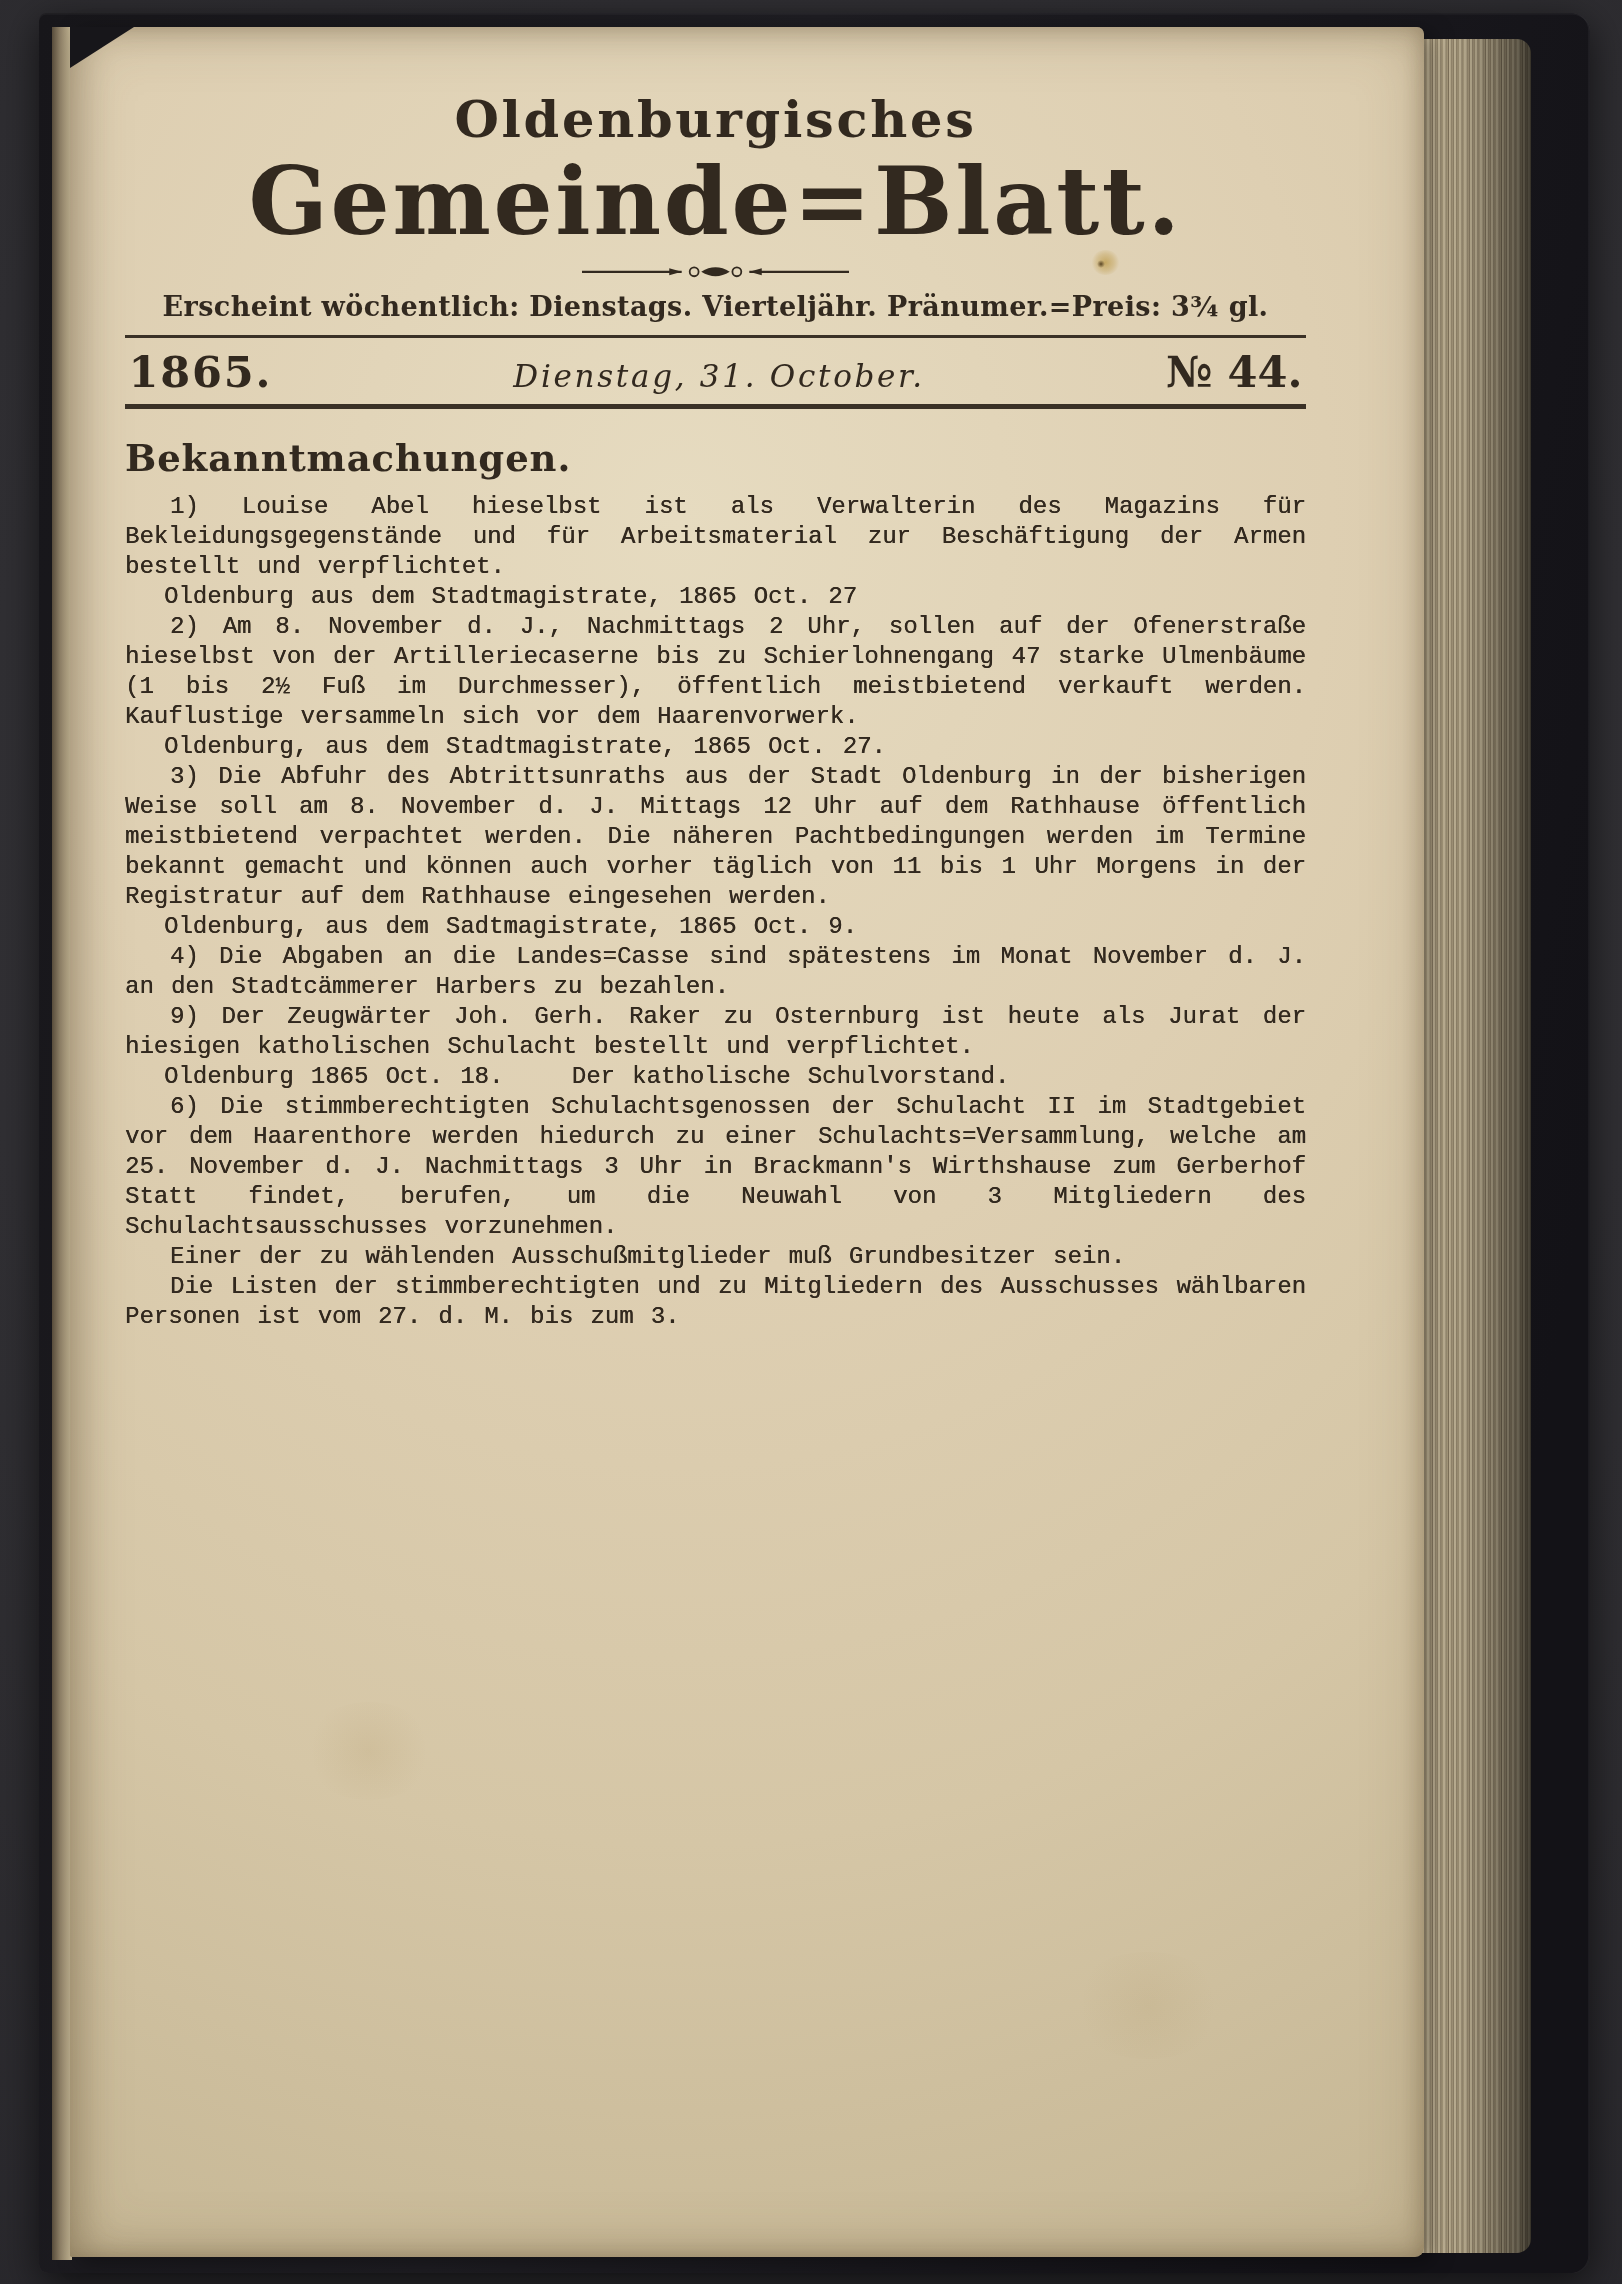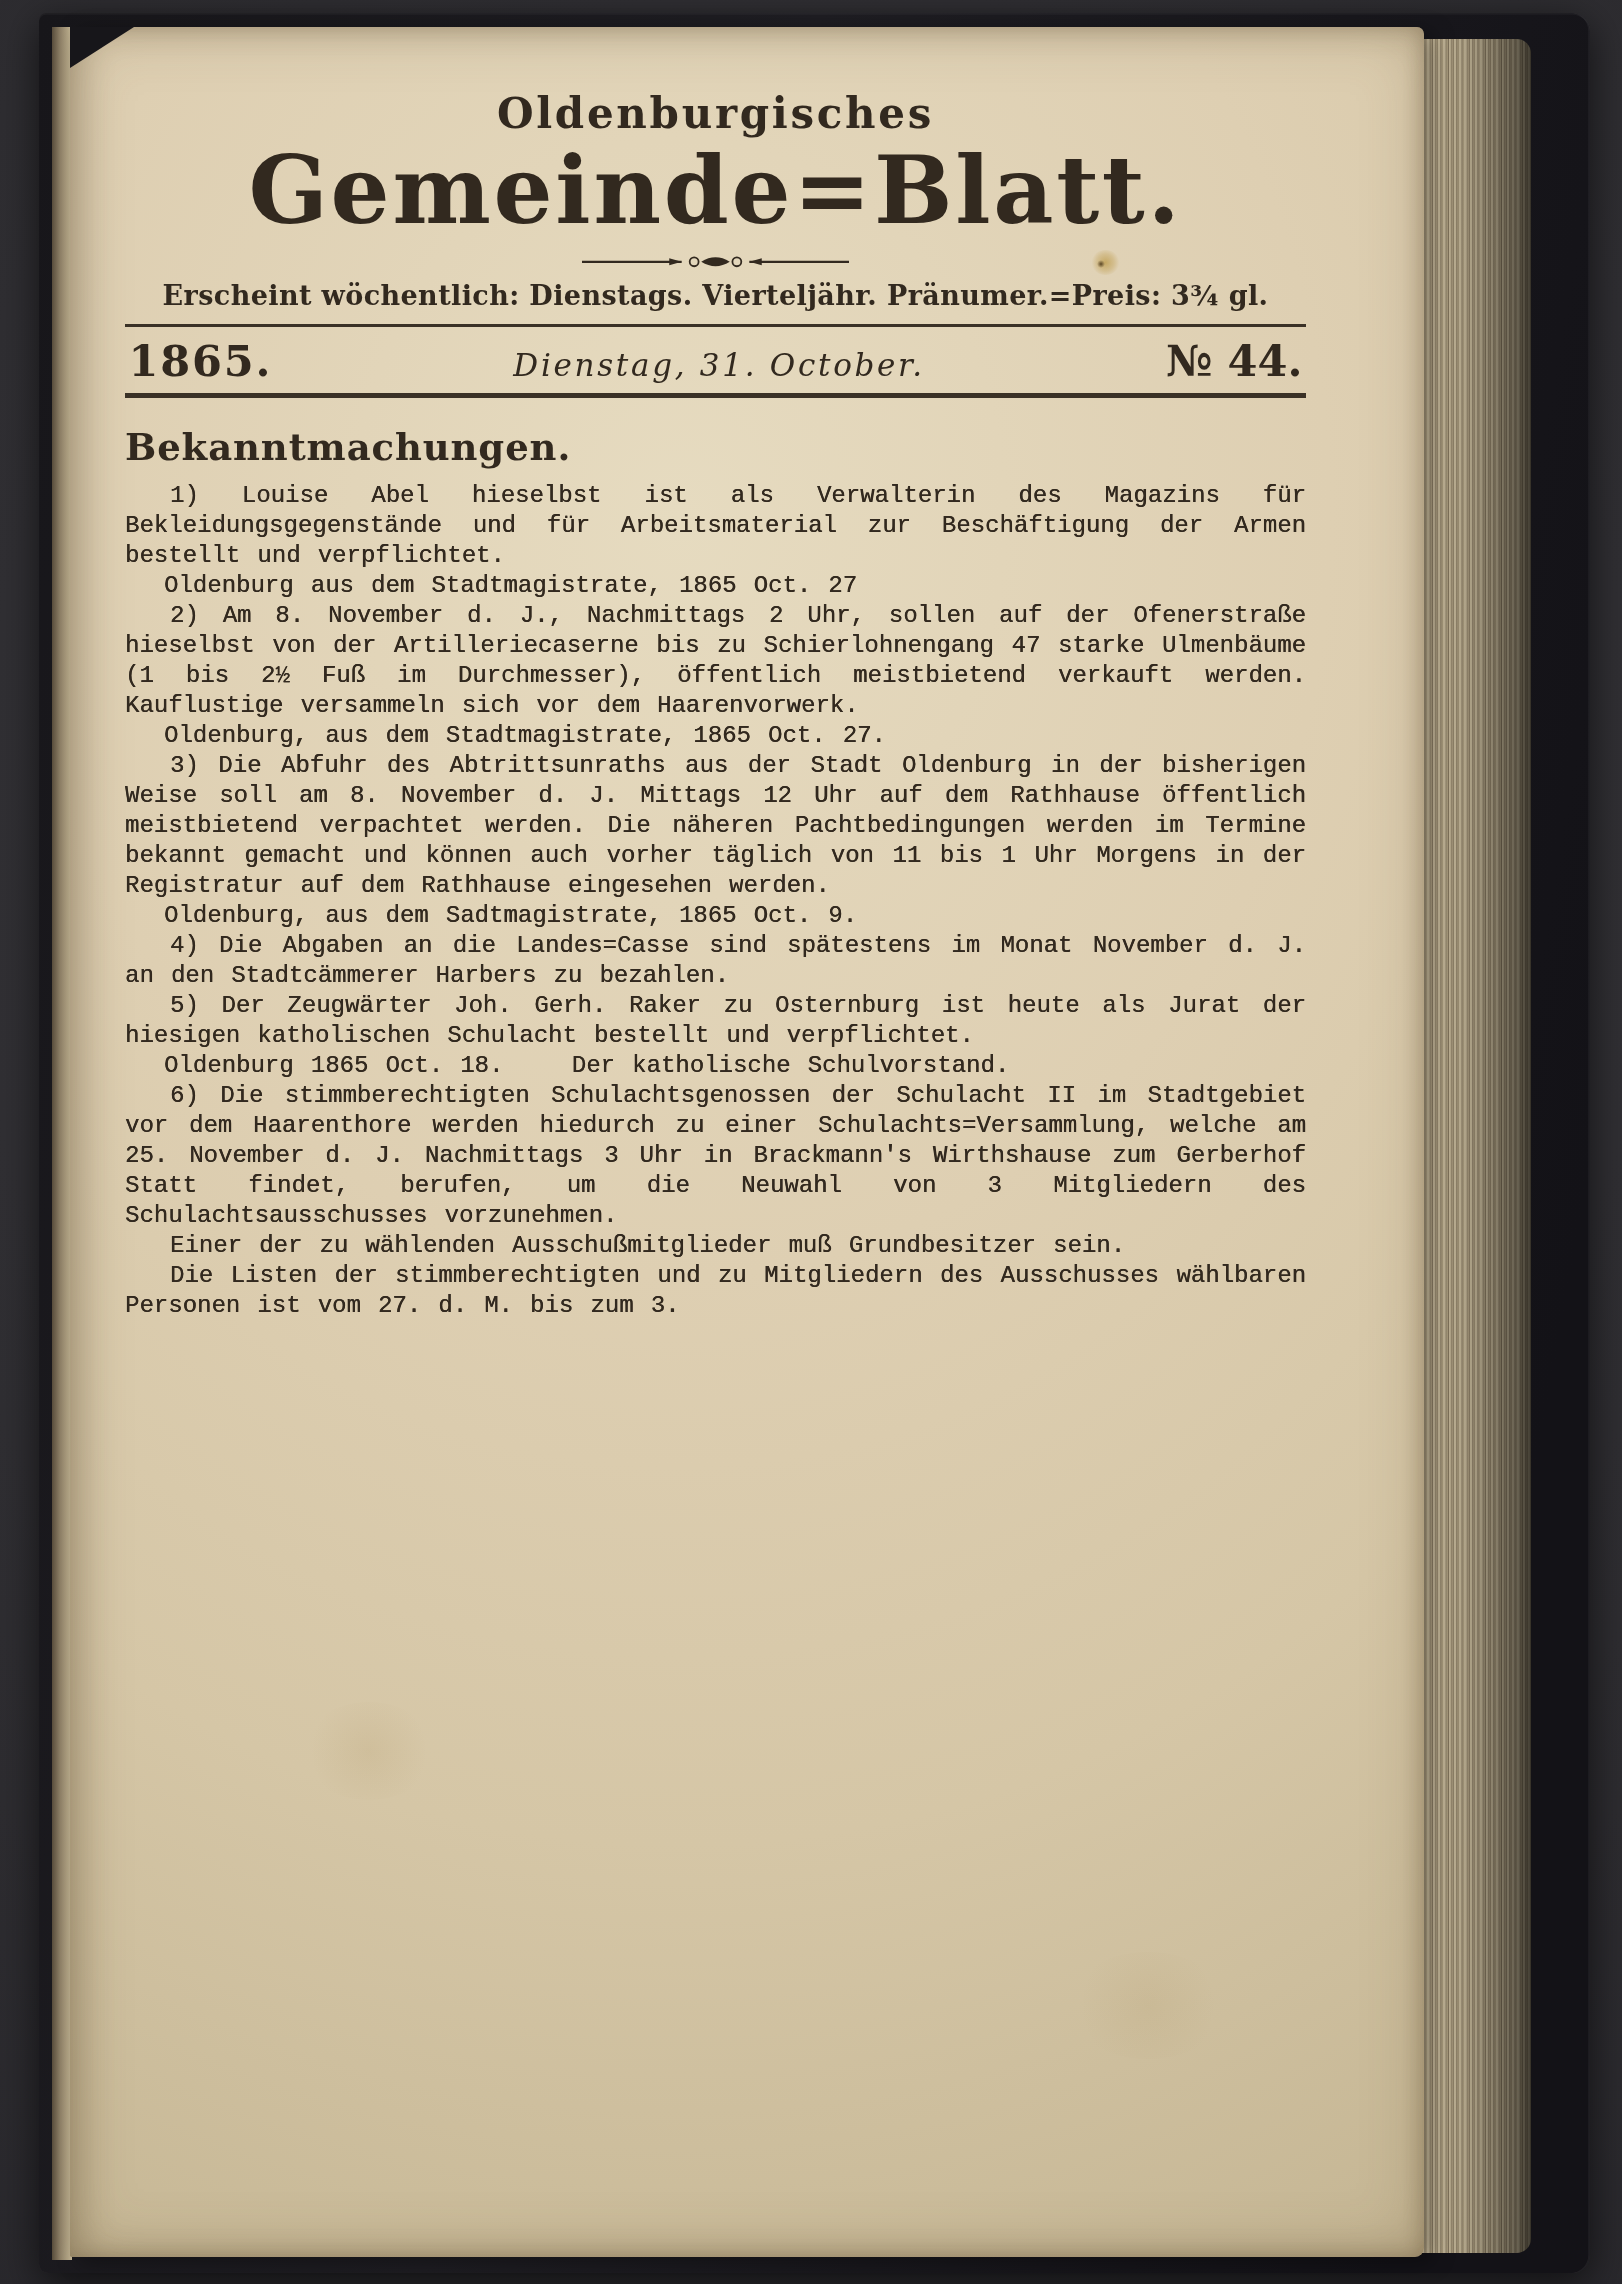--- a/index.html
+++ b/index.html
@@ -52,21 +52,21 @@
   .s3 { left: 232px; top: 1675px; width: 134px; height: 98px;
         background: radial-gradient(circle, rgba(150,118,58,.10), transparent 70%); }
   .s4 { left: 998px; top: 1925px; width: 160px; height: 107px;
         background: radial-gradient(circle, rgba(150,118,58,.08), transparent 70%); }
 
   .content {
     position: absolute; left: 55px; top: 62px; width: 1181px;
     color: var(--ink, #32291f);
   }
   .kicker {
-    text-align: center; font-weight: bold; font-size: 42px; letter-spacing: 2.7px; line-height: 1.2;
+    text-align: center; font-weight: bold; font-size: 51px; letter-spacing: 2.7px; line-height: 1.2;
   }
   .title {
     text-align: center; font-weight: bold; font-size: 93px; letter-spacing: 2.7px;
     line-height: 1.06; margin-top: 3px;
   }
   .ornament { display: flex; justify-content: center; margin-top: 10.7px; color: var(--ink, #32291f); }
   .subscription {
     text-align: center; font-size: 27px; font-weight: bold; margin-top: 9px; letter-spacing: 0.4px;
   }
   .rule-top { border-top: 3.6px solid var(--rule, #3a3126); margin-top: 12.5px; }
@@ -148,21 +148,21 @@
           <p class="para body">2) Am 8. November d. J., Nachmittags 2 Uhr, sollen auf der Ofenerstraße hieselbst von der Artilleriecaserne bis zu Schierlohnengang 47 starke Ulmenbäume (1 bis 2½ Fuß im Durchmesser), öffentlich meistbietend verkauft werden. Kauflustige versammeln sich vor dem Haarenvorwerk.</p>
 
           <p class="para signature">Oldenburg, aus dem Stadtmagistrate, 1865 Oct. 27.</p>
 
           <p class="para body">3) Die Abfuhr des Abtrittsunraths aus der Stadt Oldenburg in der bisherigen Weise soll am 8. November d. J. Mittags 12 Uhr auf dem Rathhause öffentlich meistbietend verpachtet werden. Die näheren Pachtbedingungen werden im Termine bekannt gemacht und können auch vorher täglich von 11 bis 1 Uhr Morgens in der Registratur auf dem Rathhause eingesehen werden.</p>
 
           <p class="para signature">Oldenburg, aus dem Sadtmagistrate, 1865 Oct. 9.</p>
 
           <p class="para body">4) Die Abgaben an die Landes=Casse sind spätestens im Monat November d. J. an den Stadtcämmerer Harbers zu bezahlen.</p>
 
-          <p class="para body">5) Der Zeugwärter Joh. Gerh. Raker zu Osternburg ist heute als Jurat der hiesigen katholischen Schulacht bestellt und verpflichtet.</p>
+          <p class="para body">9) Der Zeugwärter Joh. Gerh. Raker zu Osternburg ist heute als Jurat der hiesigen katholischen Schulacht bestellt und verpflichtet.</p>
 
           <p class="para signature">Oldenburg 1865 Oct. 18.&nbsp;&nbsp;&nbsp;&nbsp;Der katholische Schulvorstand.</p>
 
           <p class="para body">6) Die stimmberechtigten Schulachtsgenossen der Schulacht II im Stadtgebiet vor dem Haarenthore werden hiedurch zu einer Schulachts=Versammlung, welche am 25. November d. J. Nachmittags 3 Uhr in Brackmann's Wirthshause zum Gerberhof Statt findet, berufen, um die Neuwahl von 3 Mitgliedern des Schulachtsausschusses vorzunehmen.</p>
 
           <p class="para body">Einer der zu wählenden Ausschußmitglieder muß Grundbesitzer sein.</p>
 
           <p class="para body">Die Listen der stimmberechtigten und zu Mitgliedern des Ausschusses wählbaren Personen ist vom 27. d. M. bis zum 3.</p>
         </section>
 

